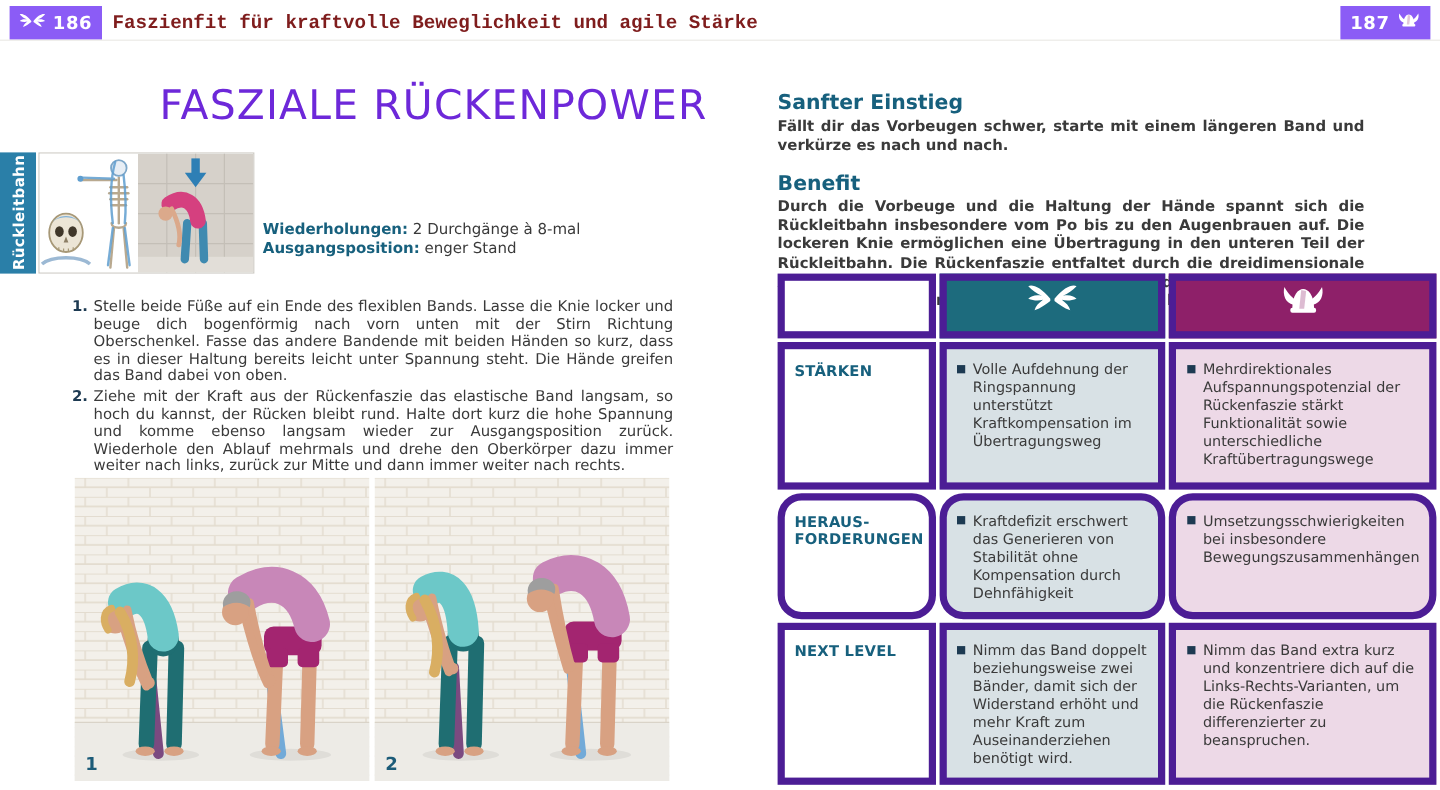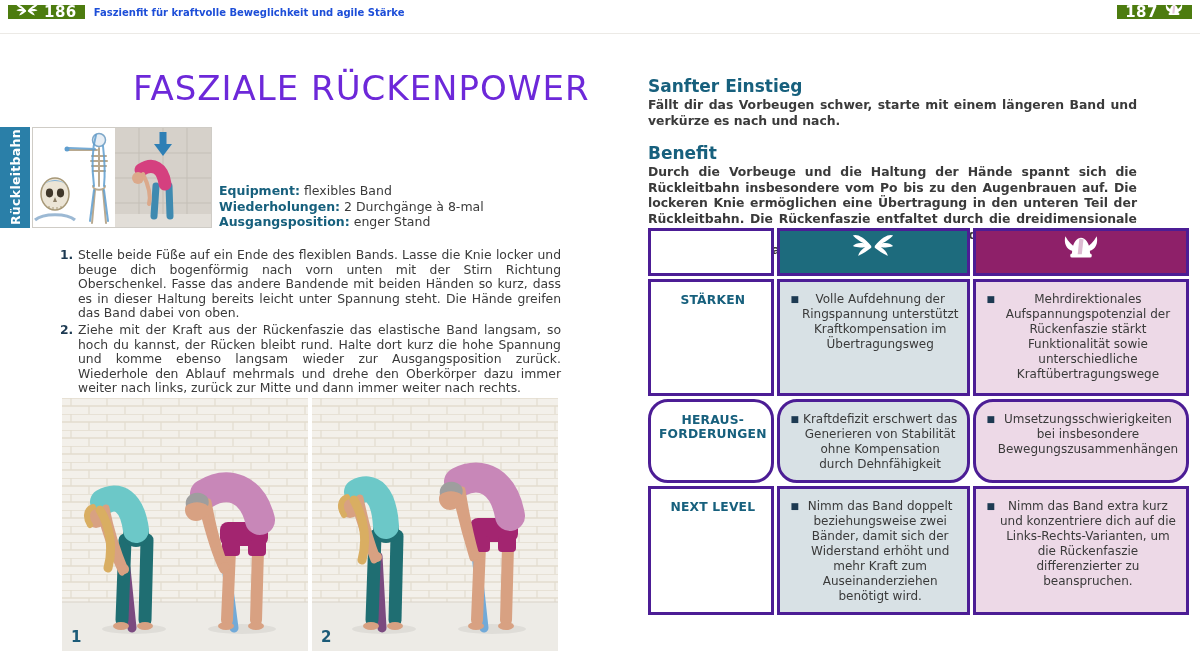--- a/index.html
+++ b/index.html
@@ -6,24 +6,24 @@
   body{
     width:1200px;height:658px;position:relative;background:#ffffff;
     font-family:"DejaVu Sans","Liberation Sans",sans-serif;color:#3a3a3a;
     overflow:hidden;
   }
   
   .hdr{position:absolute;top:5px;display:flex;align-items:center;gap:9px;}
   .hdr-left{left:8px;}
   .hdr-right{right:8px;}
   .pagebox{
-    background:#4d7c0f;color:#fff;height:14px;display:flex;align-items:center;
+    background:#8b5cf6;color:#fff;height:28px;display:flex;align-items:center;
     gap:6px;padding:0 8px;font-weight:bold;font-size:15px;letter-spacing:.5px;
   }
-  .hdr-title{font-size:10px;font-weight:bold;color:#1d4ed8;}
+  .hdr-title{font-size:16px;font-weight:bold;color:#7f1d1d;font-family:Liberation Mono, monospace;}
   .hdr-rule{position:absolute;left:0;top:33px;width:1200px;height:1px;background:#eceae6;}
 
   
   .lp-title{
     position:absolute;left:133px;top:68px;font-size:34px;font-weight:400;
     color:#6d28d9;letter-spacing:1px;
   }
   .sidebar-row{position:absolute;left:0;top:127px;display:flex;}
   .side-tab{
     width:30px;height:101px;background:#2a7fa8;color:#fff;
@@ -51,21 +51,21 @@
     position:absolute;left:9px;bottom:5px;font-size:15px;font-weight:bold;color:#1c5b78;
   }
 
   
   .rp{position:absolute;left:648px;top:76px;width:489px;}
   .sect-head{font-size:17px;font-weight:bold;color:#17607d;margin:0 0 1px 0;}
   .sect-text{font-size:12.4px;line-height:15.6px;margin:0 0 15px 0;text-align:justify;font-weight:bold;}
 
   .matrix{position:absolute;left:645px;top:225px;}
   table.mx{border-collapse:separate;border-spacing:3px;}
-  table.mx td{border:3px solid #4c1d95;vertical-align:top;text-align:center;}
+  table.mx td{border:6px solid #4c1d95;vertical-align:top;}
   td.mx-corner{width:103px;background:#fff;}
   td.mx-ico{width:185px;height:40px;text-align:center;vertical-align:middle;}
   td.mx-ico.teal{background:#1d6b7d;}
   td.mx-ico.magenta{background:#8e2069;}
   td.mx-label{
     background:#fff;font-size:12.3px;font-weight:bold;color:#17607d;
     padding:11px 4px 4px 8px;letter-spacing:.2px;
   }
   td.mx-cell{font-size:12px;line-height:15px;padding:10px 8px 8px 6px;}
   td.mx-cell.teal{background:#d8e1e5;}
@@ -174,24 +174,20 @@
 
       <g fill="#2e7fb5">
         <rect x="126.5" y="4" width="7" height="14"></rect>
         <path d="M121 16 L139 16 L130 28 Z"></path>
       </g>
     </svg>
   </div>
 </div>
 
 <div class="meta">
-  <div>
-    <span class="lbl">Equipment:</span>
-    <span>flexibles Band</span>
-  </div>
   <div>
     <span class="lbl">Wiederholungen:</span>
     <span>2 Durchgänge à 8-mal</span>
   </div>
   <div>
     <span class="lbl">Ausgangsposition:</span>
     <span>enger Stand</span>
   </div>
 </div>
 

